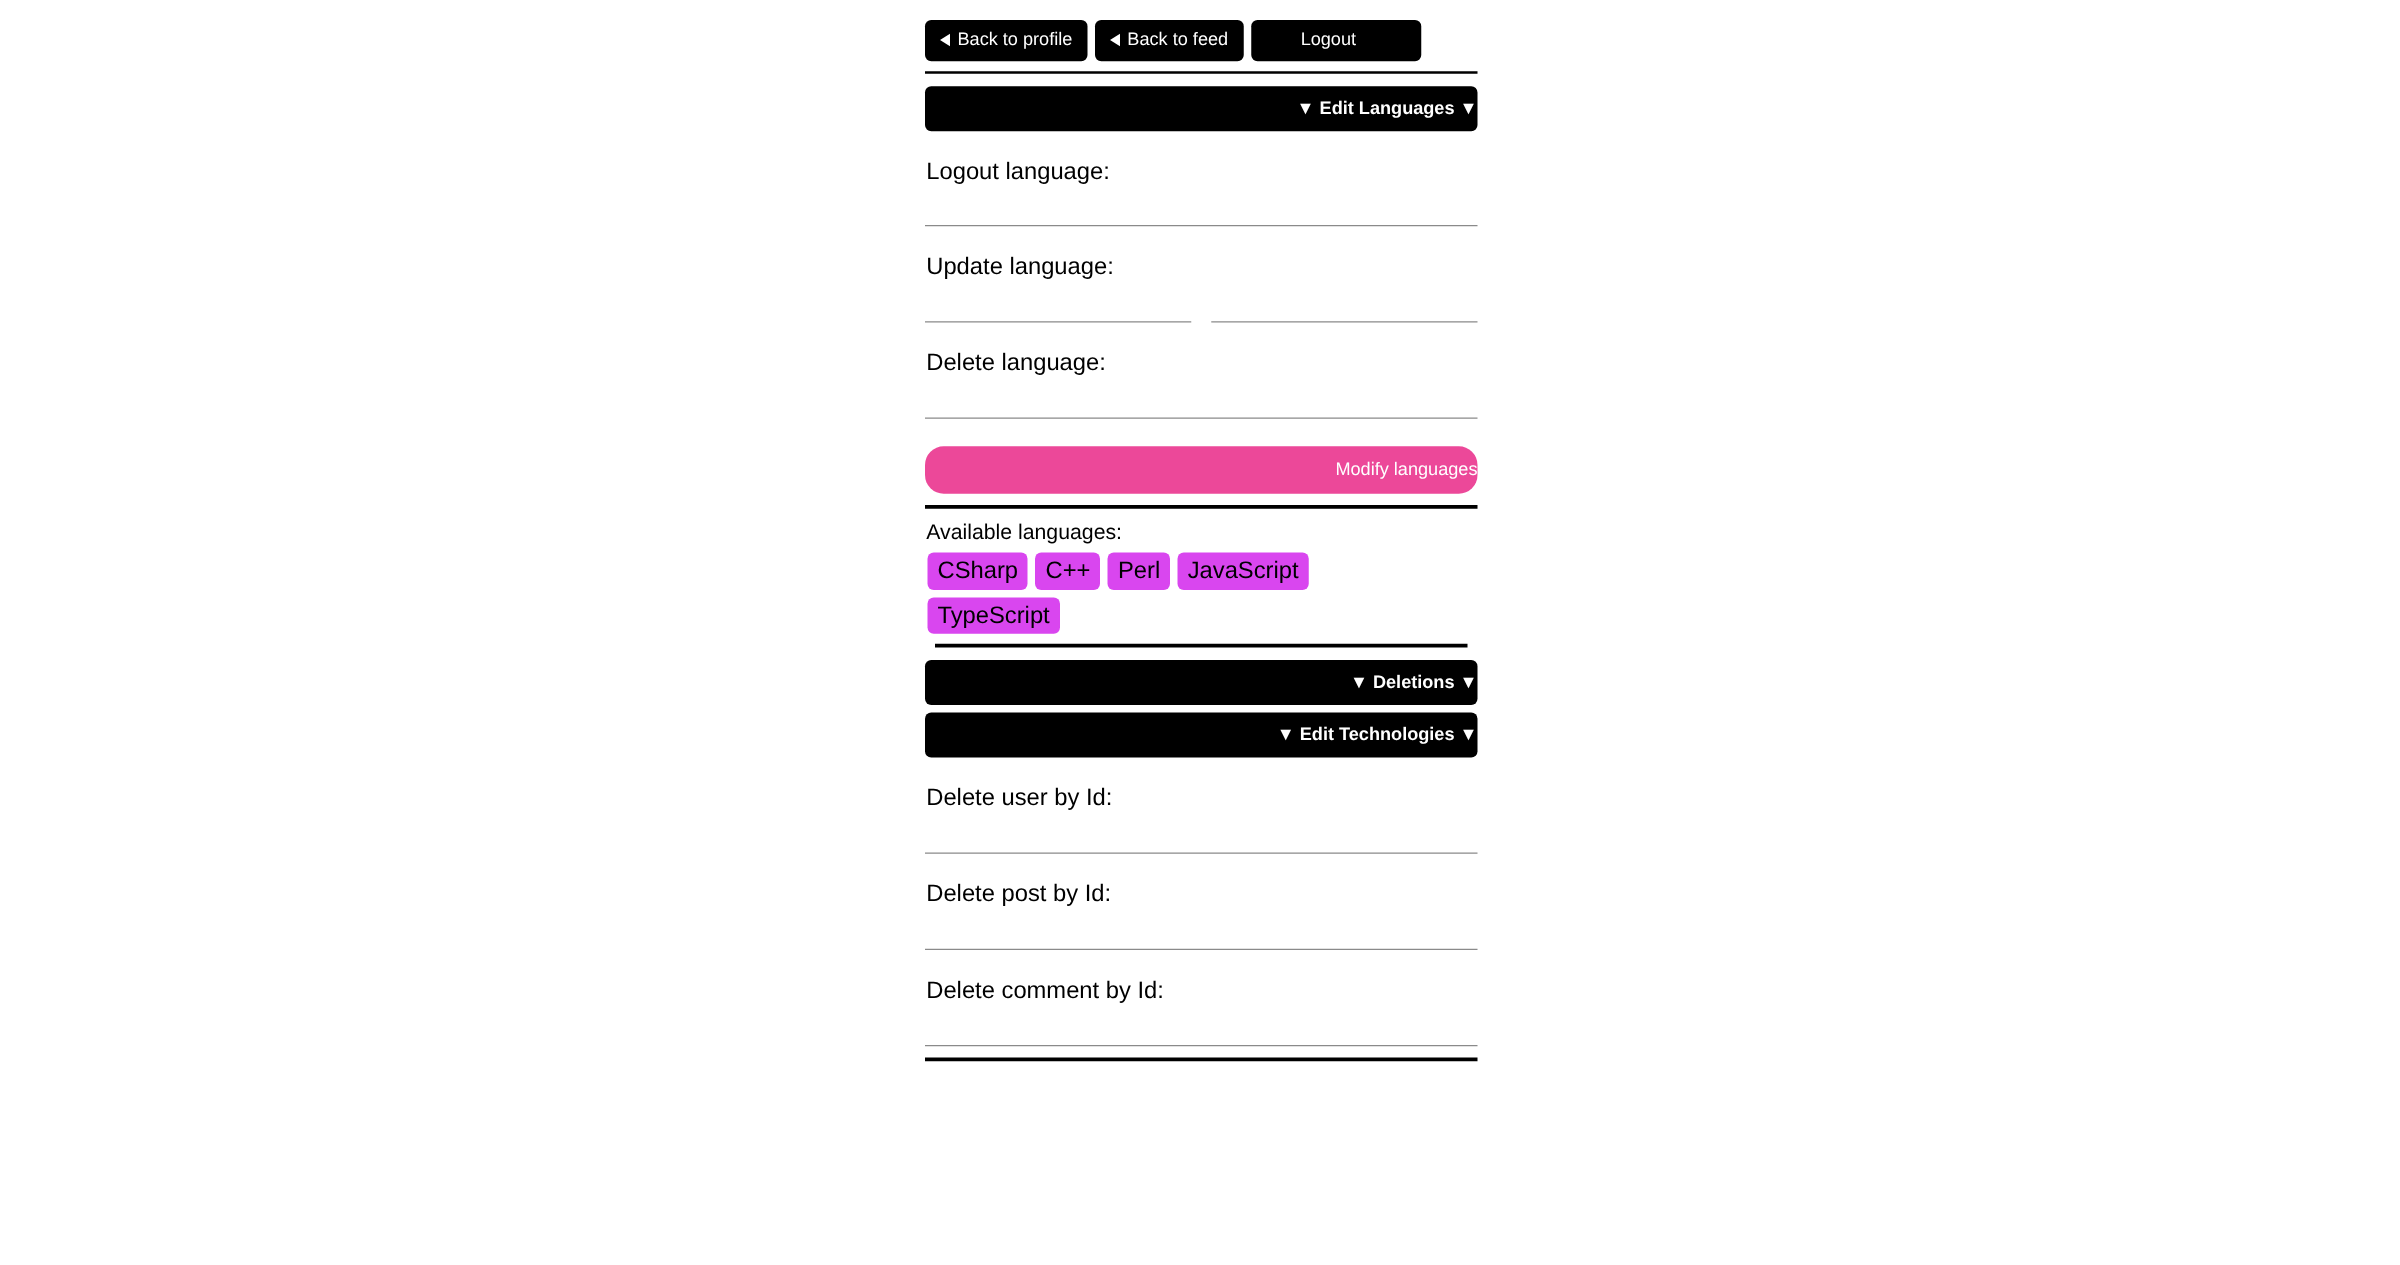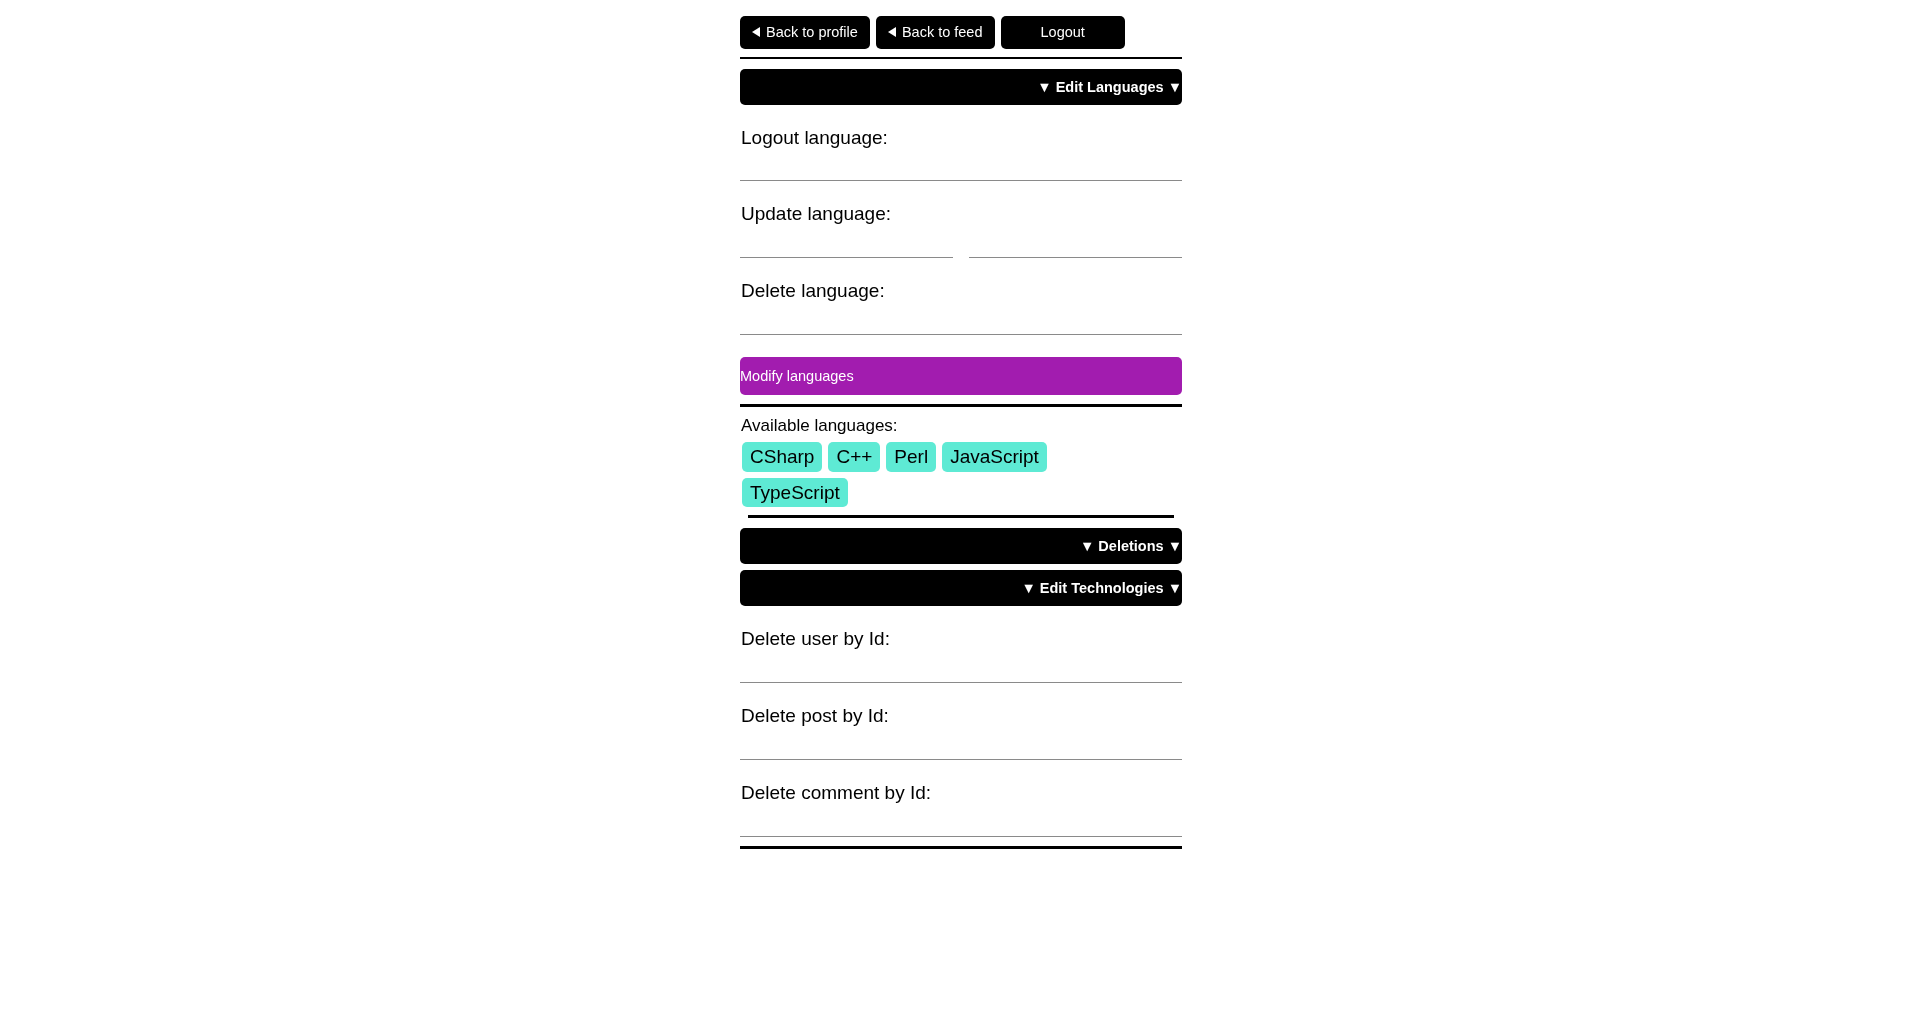--- a/index.html
+++ b/index.html
@@ -39,21 +39,21 @@
     font-family: "Liberation Sans", sans-serif;
     font-size: 14.5px;
     line-height: 1;
     padding: 9px 12px;
     cursor: pointer;
     white-space: nowrap;
     display: inline-flex;
     align-items: center;
     gap: 6px;
   }
-  .nav-btn.logout { padding-left: 40px; padding-right: 40px; }
+  .nav-btn.logout { padding-left: 40px; padding-right: 52px; }
   .tri-left {
     display: inline-block;
     width: 0; height: 0;
     border-top: 5px solid transparent;
     border-bottom: 5px solid transparent;
     border-right: 8px solid #ffffff;
     position: relative;
     top: 0px;
   }
   .hr-thick {
@@ -98,27 +98,27 @@
     color: #000;
   }
   .row-two {
     display: flex;
     gap: 16px;
   }
   .row-two .line-input { width: 50%; }
   .action-btn {
     display: block;
     width: 100%;
-    background: #a21caf;
+    background: #ec4899;
     color: #ffffff;
     border: none;
-    border-radius: 5px;
+    border-radius: 15px;
     font-size: 14.5px;
     padding: 11px 0;
-    text-align: left;
+    text-align: right;
     cursor: pointer;
     font-family: "Liberation Sans", sans-serif;
     margin-top: 22px;
   }
   .divider-thick {
     border: none;
     border-top: 3px solid #000000;
     margin: 9px 0 9px 0;
   }
   
@@ -128,21 +128,21 @@
     color: #000;
   }
   .tags {
     display: flex;
     flex-wrap: wrap;
     gap: 6px;
     margin: 0 0 8px 2px;
     max-width: 360px;
   }
   .tag {
-    background: #5eead4;
+    background: #d946ef;
     color: #000;
     border-radius: 5px;
     padding: 3px 8px;
     font-size: 19px;
     line-height: 1.25;
     cursor: pointer;
     white-space: nowrap;
   }
   .tag-underline {
     border: none;

